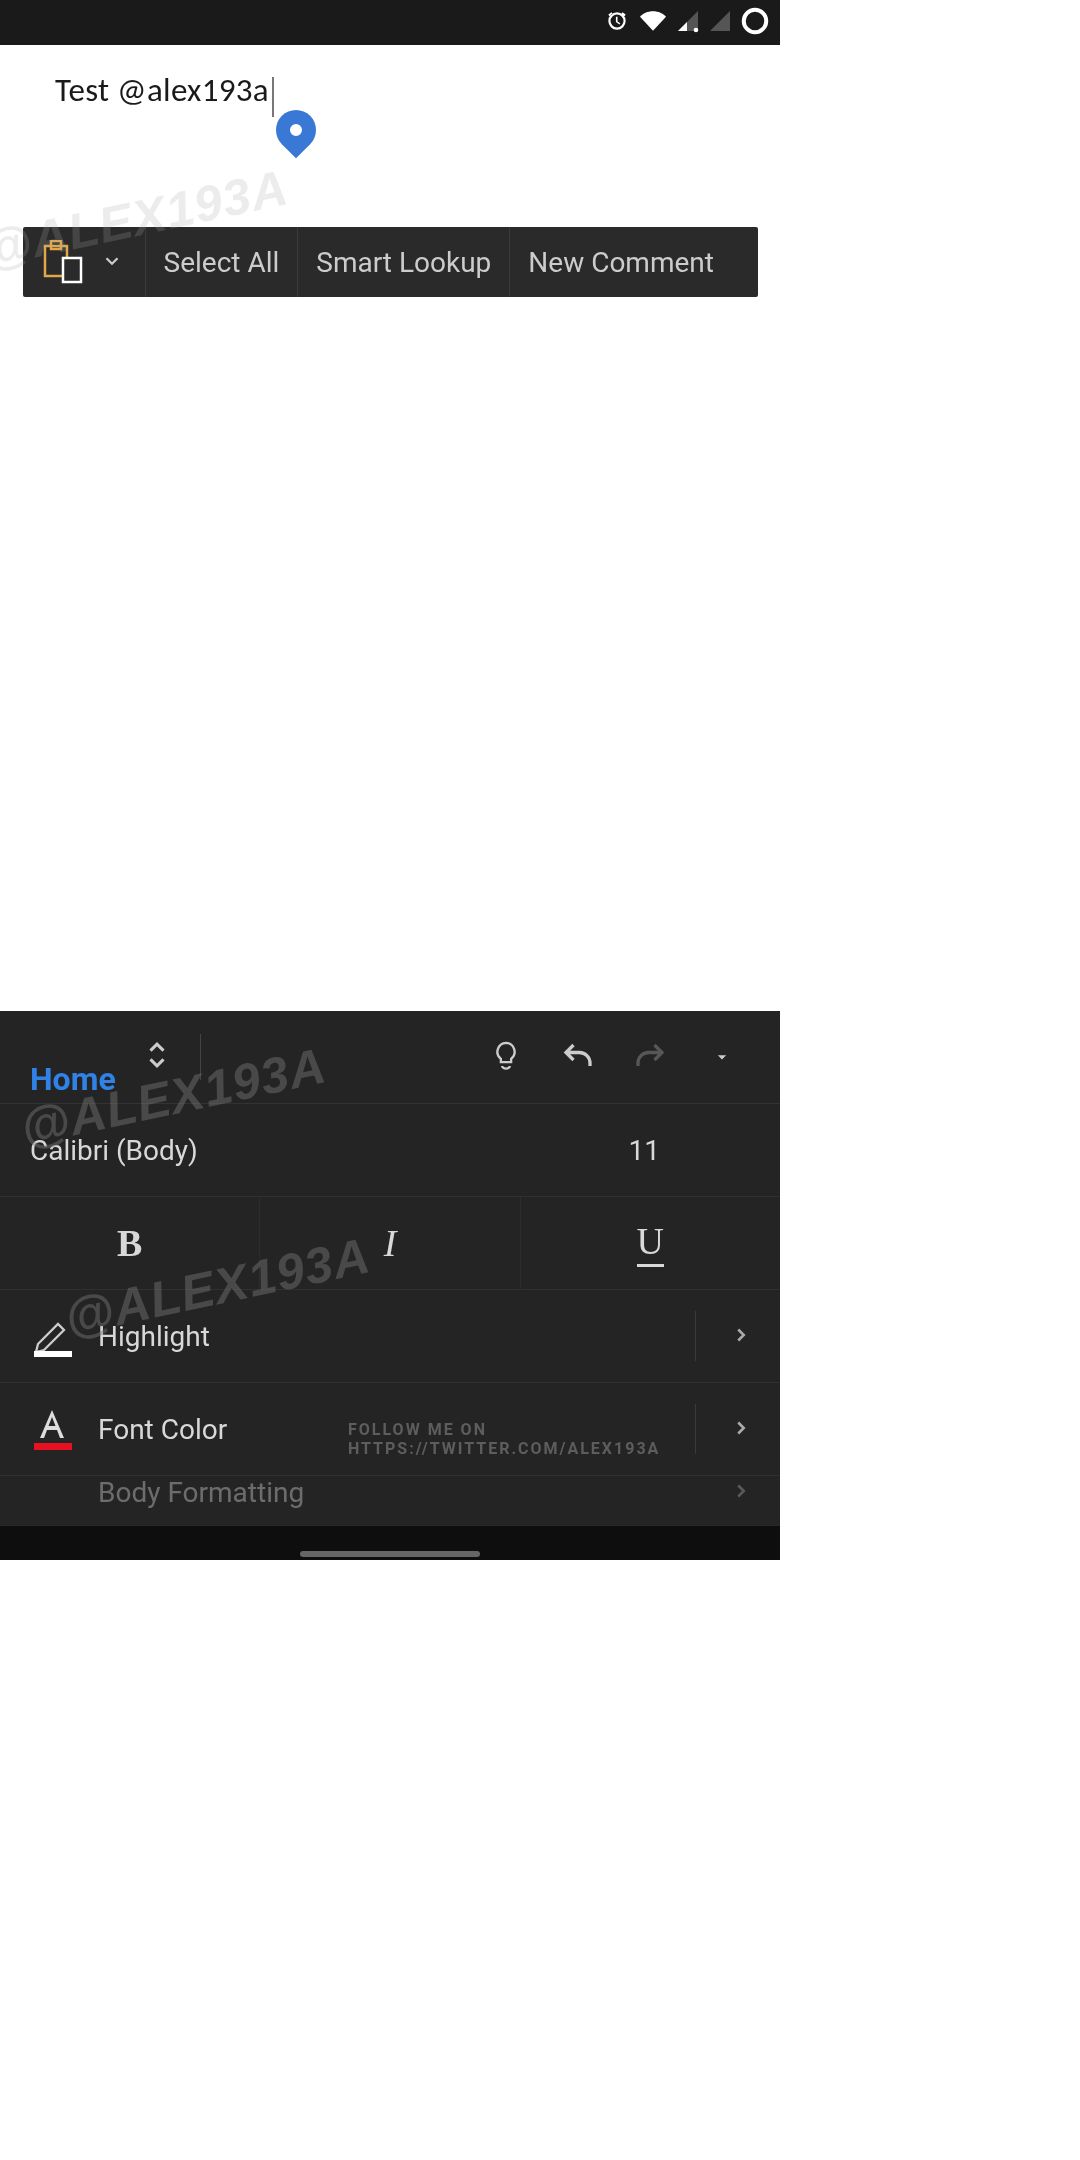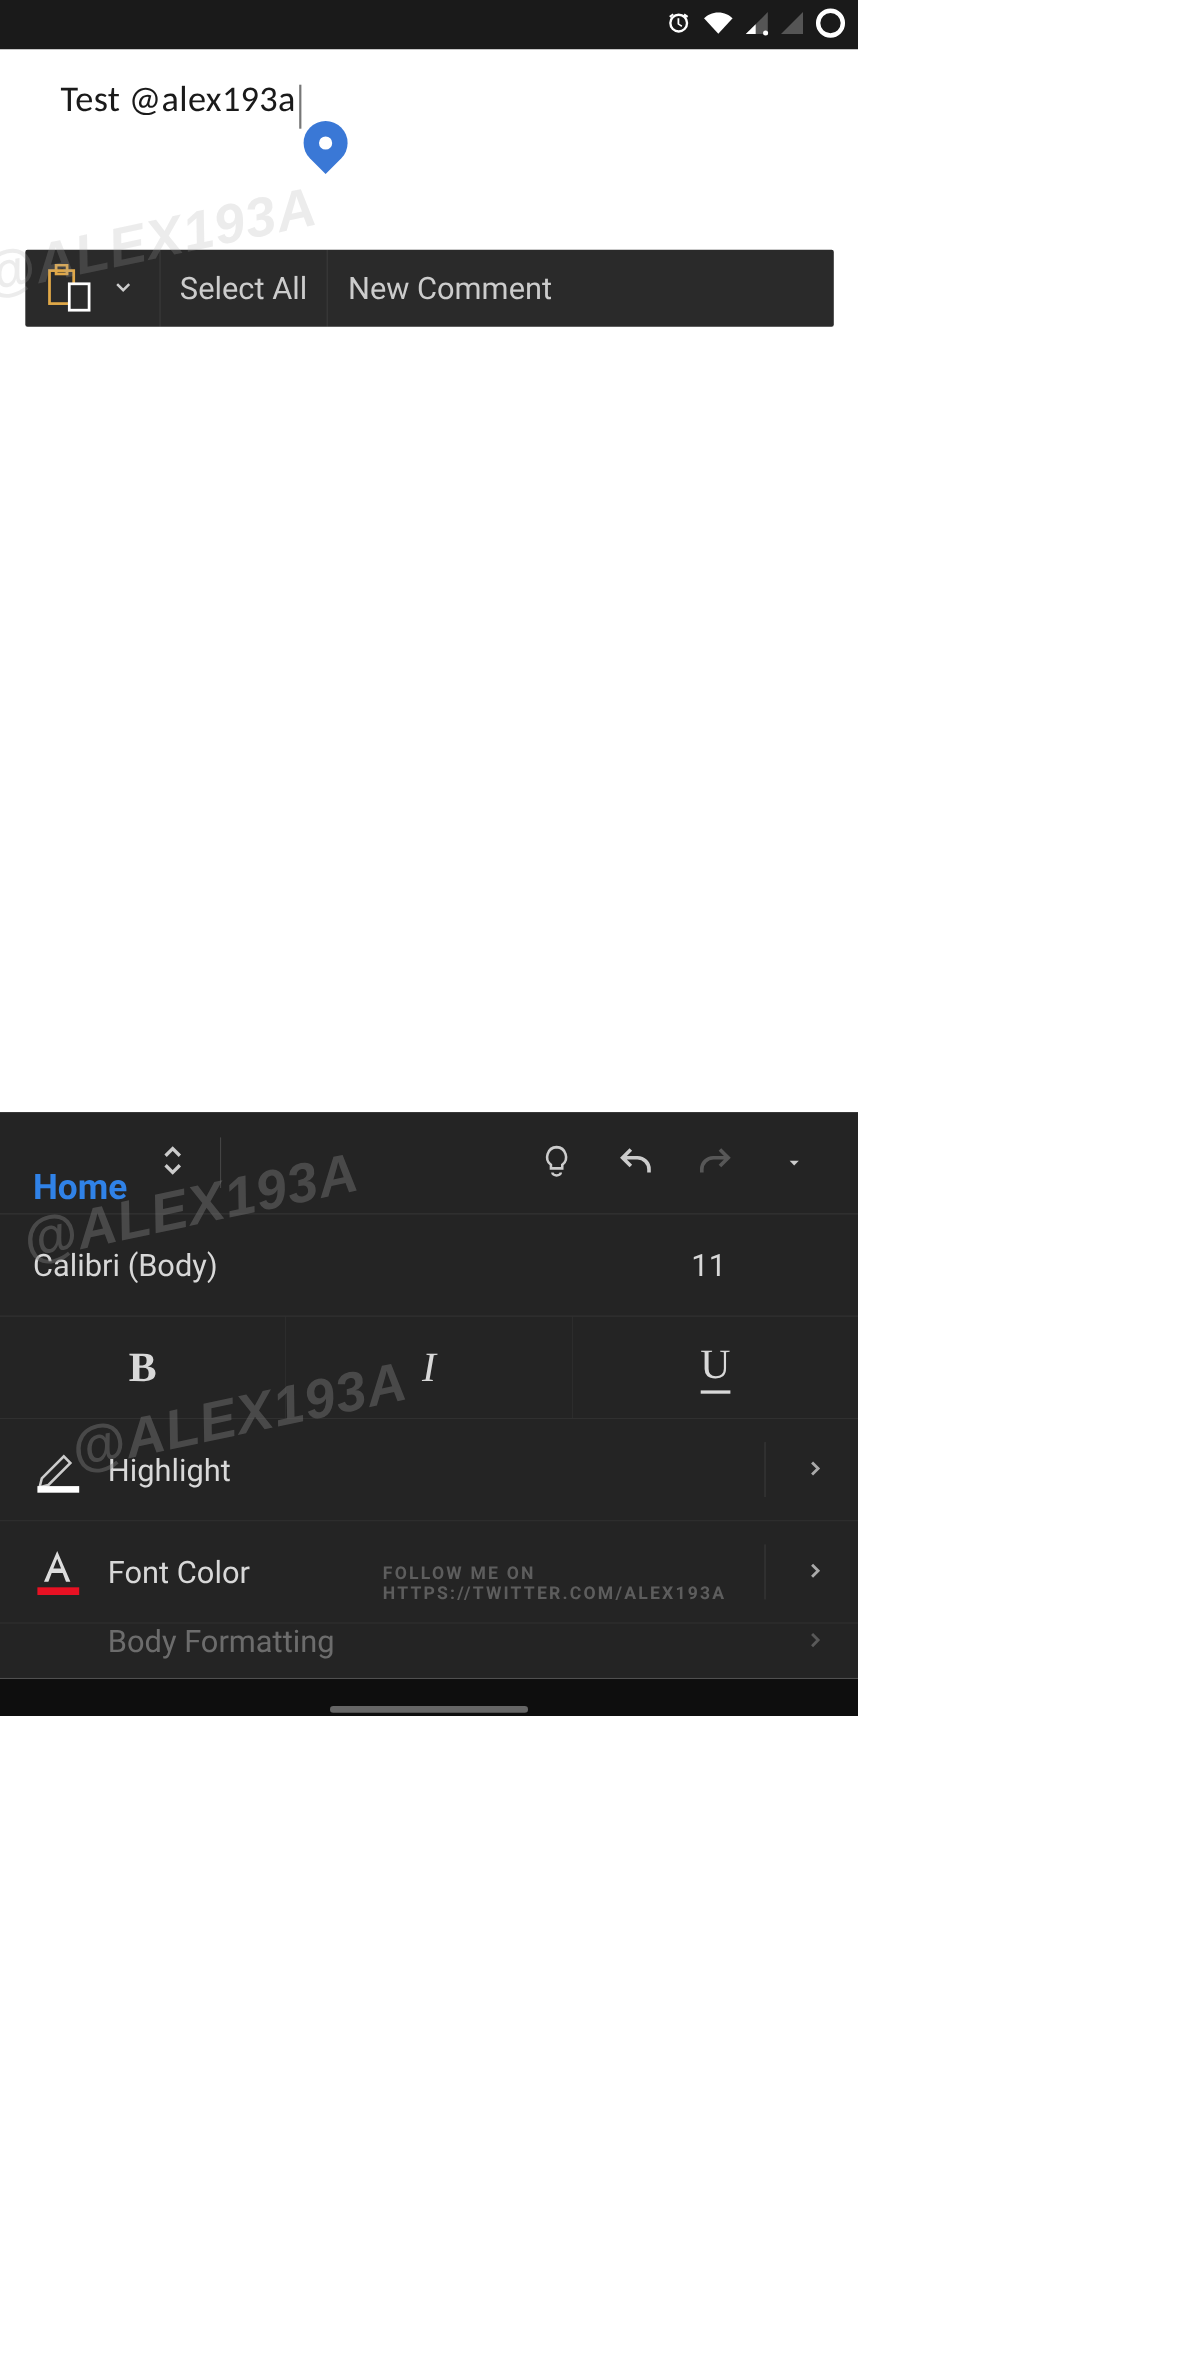--- a/index.html
+++ b/index.html
@@ -108,20 +108,23 @@
       </svg>
     </span>
     <span><svg width="22" height="22" viewBox="0 0 24 24" fill="none" stroke="#ccc" stroke-width="2.5">
           <path d="M6 9l6 6 6-6"></path>
         </svg></span>
   </div>
   <div class="ctx-item">
       <span>Select All</span>
     </div>
   <div class="ctx-item">
+      <span>Smart Lookup</span>
+    </div>
+  <div class="ctx-item">
       <span>New Comment</span>
     </div>
 </div>
 
 <div class="blank"></div>
 
 <div class="panel">
   <div class="panel-head">
     <span class="tab-name">Home</span>
     <span class="spinner">

